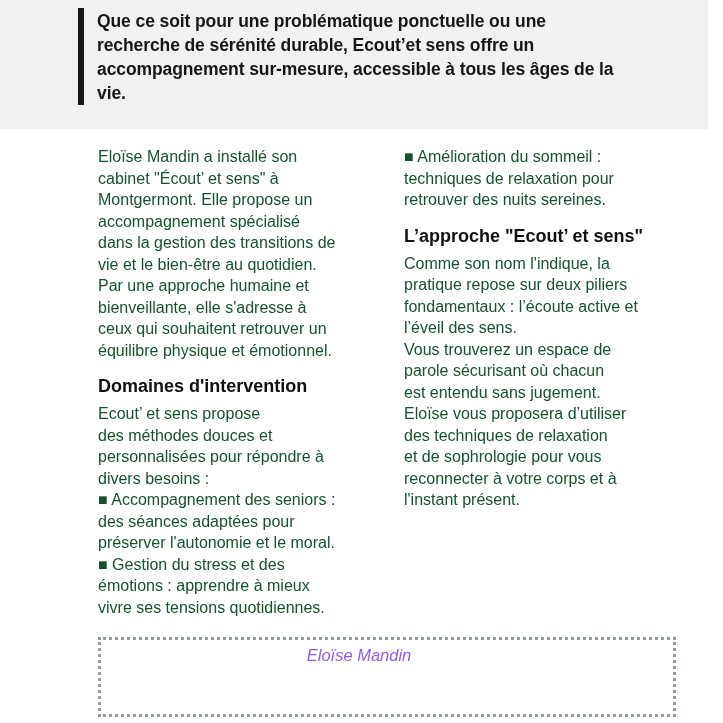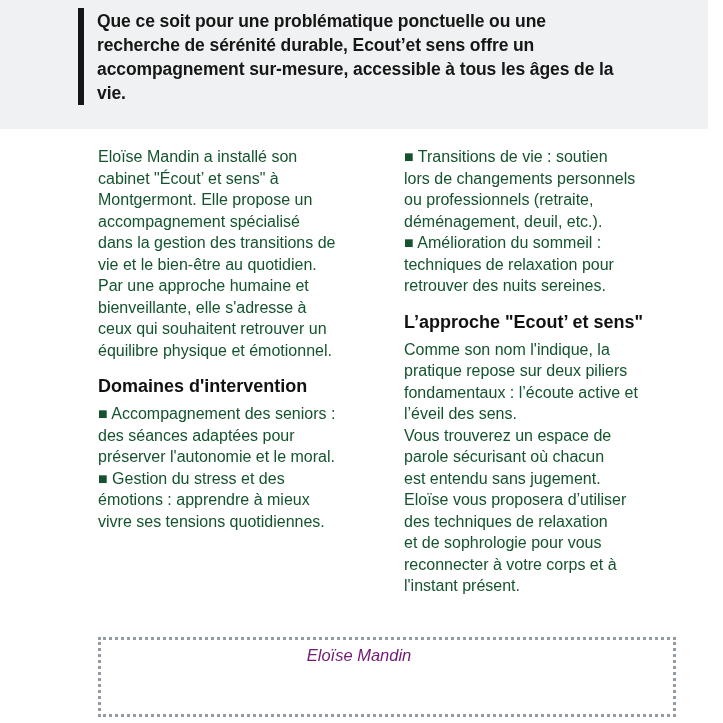--- a/index.html
+++ b/index.html
@@ -75,21 +75,21 @@
     border: 3px dotted #959ba2;
     box-sizing: border-box;
   }
   .contact-inner {
     width: 516px;
     padding-top: 4px;
     text-align: center;
     font-style: italic;
     font-size: 16.5px;
     line-height: 22px;
-    color: #701a75;
+    color: #8b5cf6;
   }
   .contact-line { margin: 0; }
 </style>
 </head>
 <body>
 
 <div class="page">
 
   <div class="intro-band"></div>
   <div class="accent-bar"></div>
@@ -105,33 +105,33 @@
 cabinet "Écout’ et sens" à
 Montgermont. Elle propose un
 accompagnement spécialisé
 dans la gestion des transitions de
 vie et le bien-être au quotidien.
 Par une approche humaine et
 bienveillante, elle s'adresse à
 ceux qui souhaitent retrouver un
 équilibre physique et émotionnel.</p>
       <h2 class="section-heading">Domaines d'intervention</h2>
+      <p class="body-par">Ecout’ et sens propose
+des méthodes douces et
+personnalisées pour répondre à
+divers besoins :</p>
       <p class="bullet-item">■ Accompagnement des seniors :
 des séances adaptées pour
 préserver l'autonomie et le moral.</p>
       <p class="bullet-item">■ Gestion du stress et des
 émotions : apprendre à mieux
 vivre ses tensions quotidiennes.</p>
     </div>
 
     <div class="col-right">
-      <p class="bullet-item">■ Transitions de vie : soutien
-lors de changements personnels
-ou professionnels (retraite,
-déménagement, deuil, etc.).</p>
       <p class="bullet-item">■ Amélioration du sommeil :
 techniques de relaxation pour
 retrouver des nuits sereines.</p>
       <h2 class="section-heading">L’approche "Ecout’ et sens"</h2>
       <p class="body-par">Comme son nom l'indique, la
 pratique repose sur deux piliers
 fondamentaux : l’écoute active et
 l’éveil des sens.</p>
       <p class="body-par">Vous trouverez un espace de
 parole sécurisant où chacun

